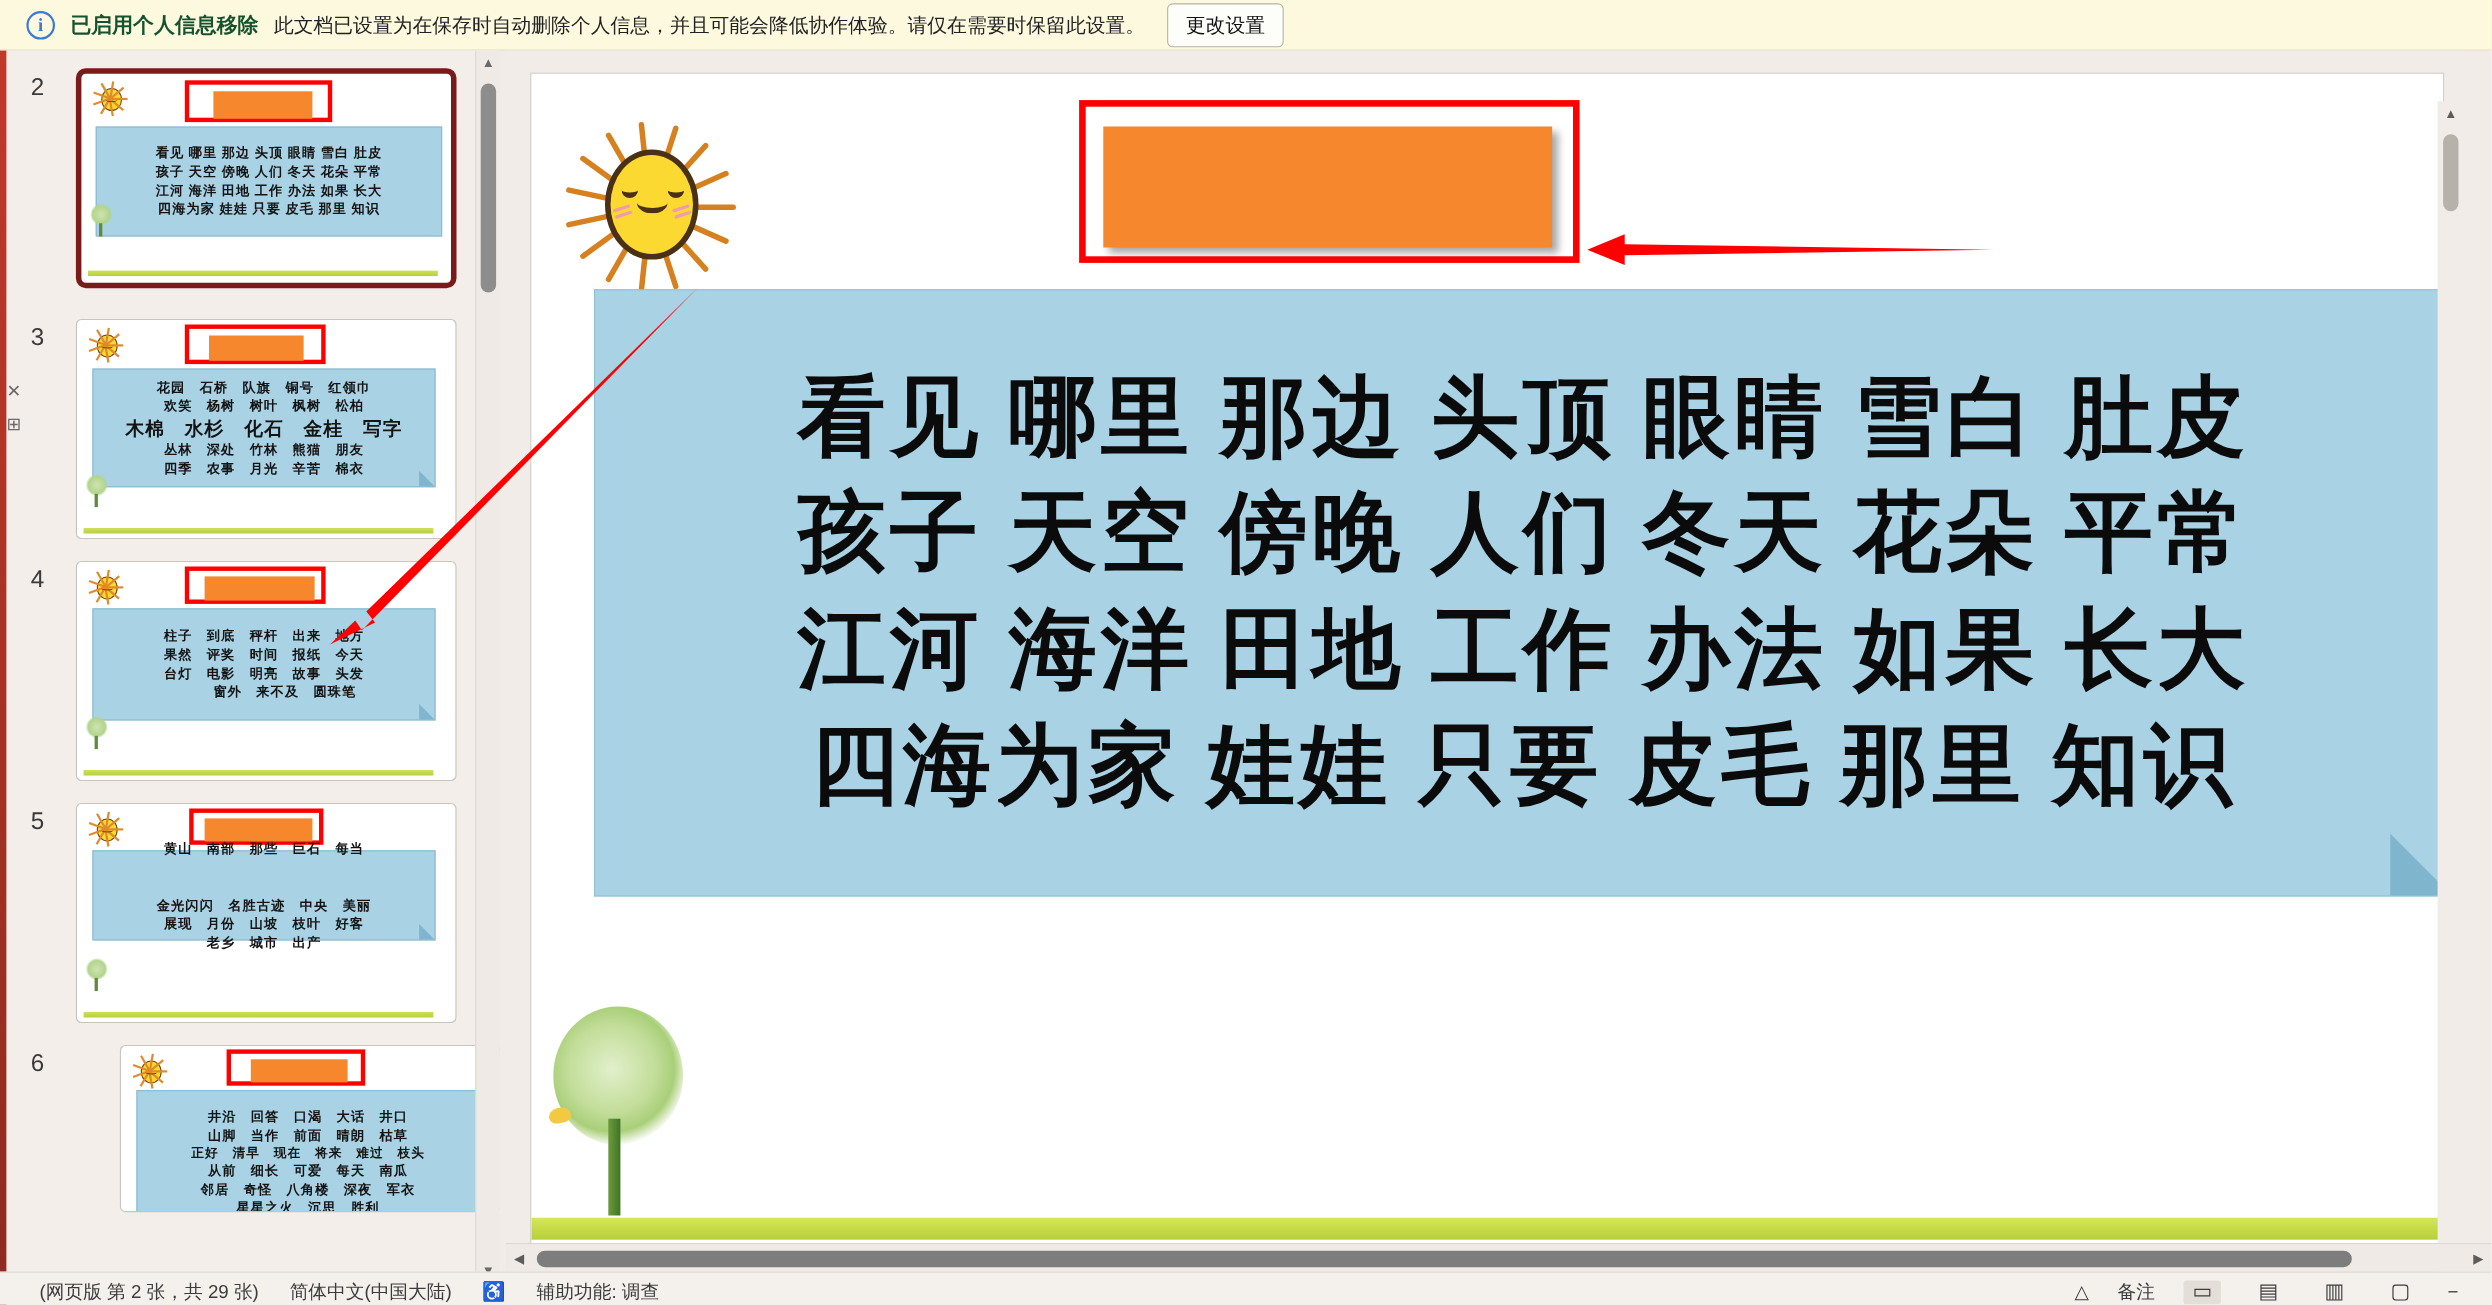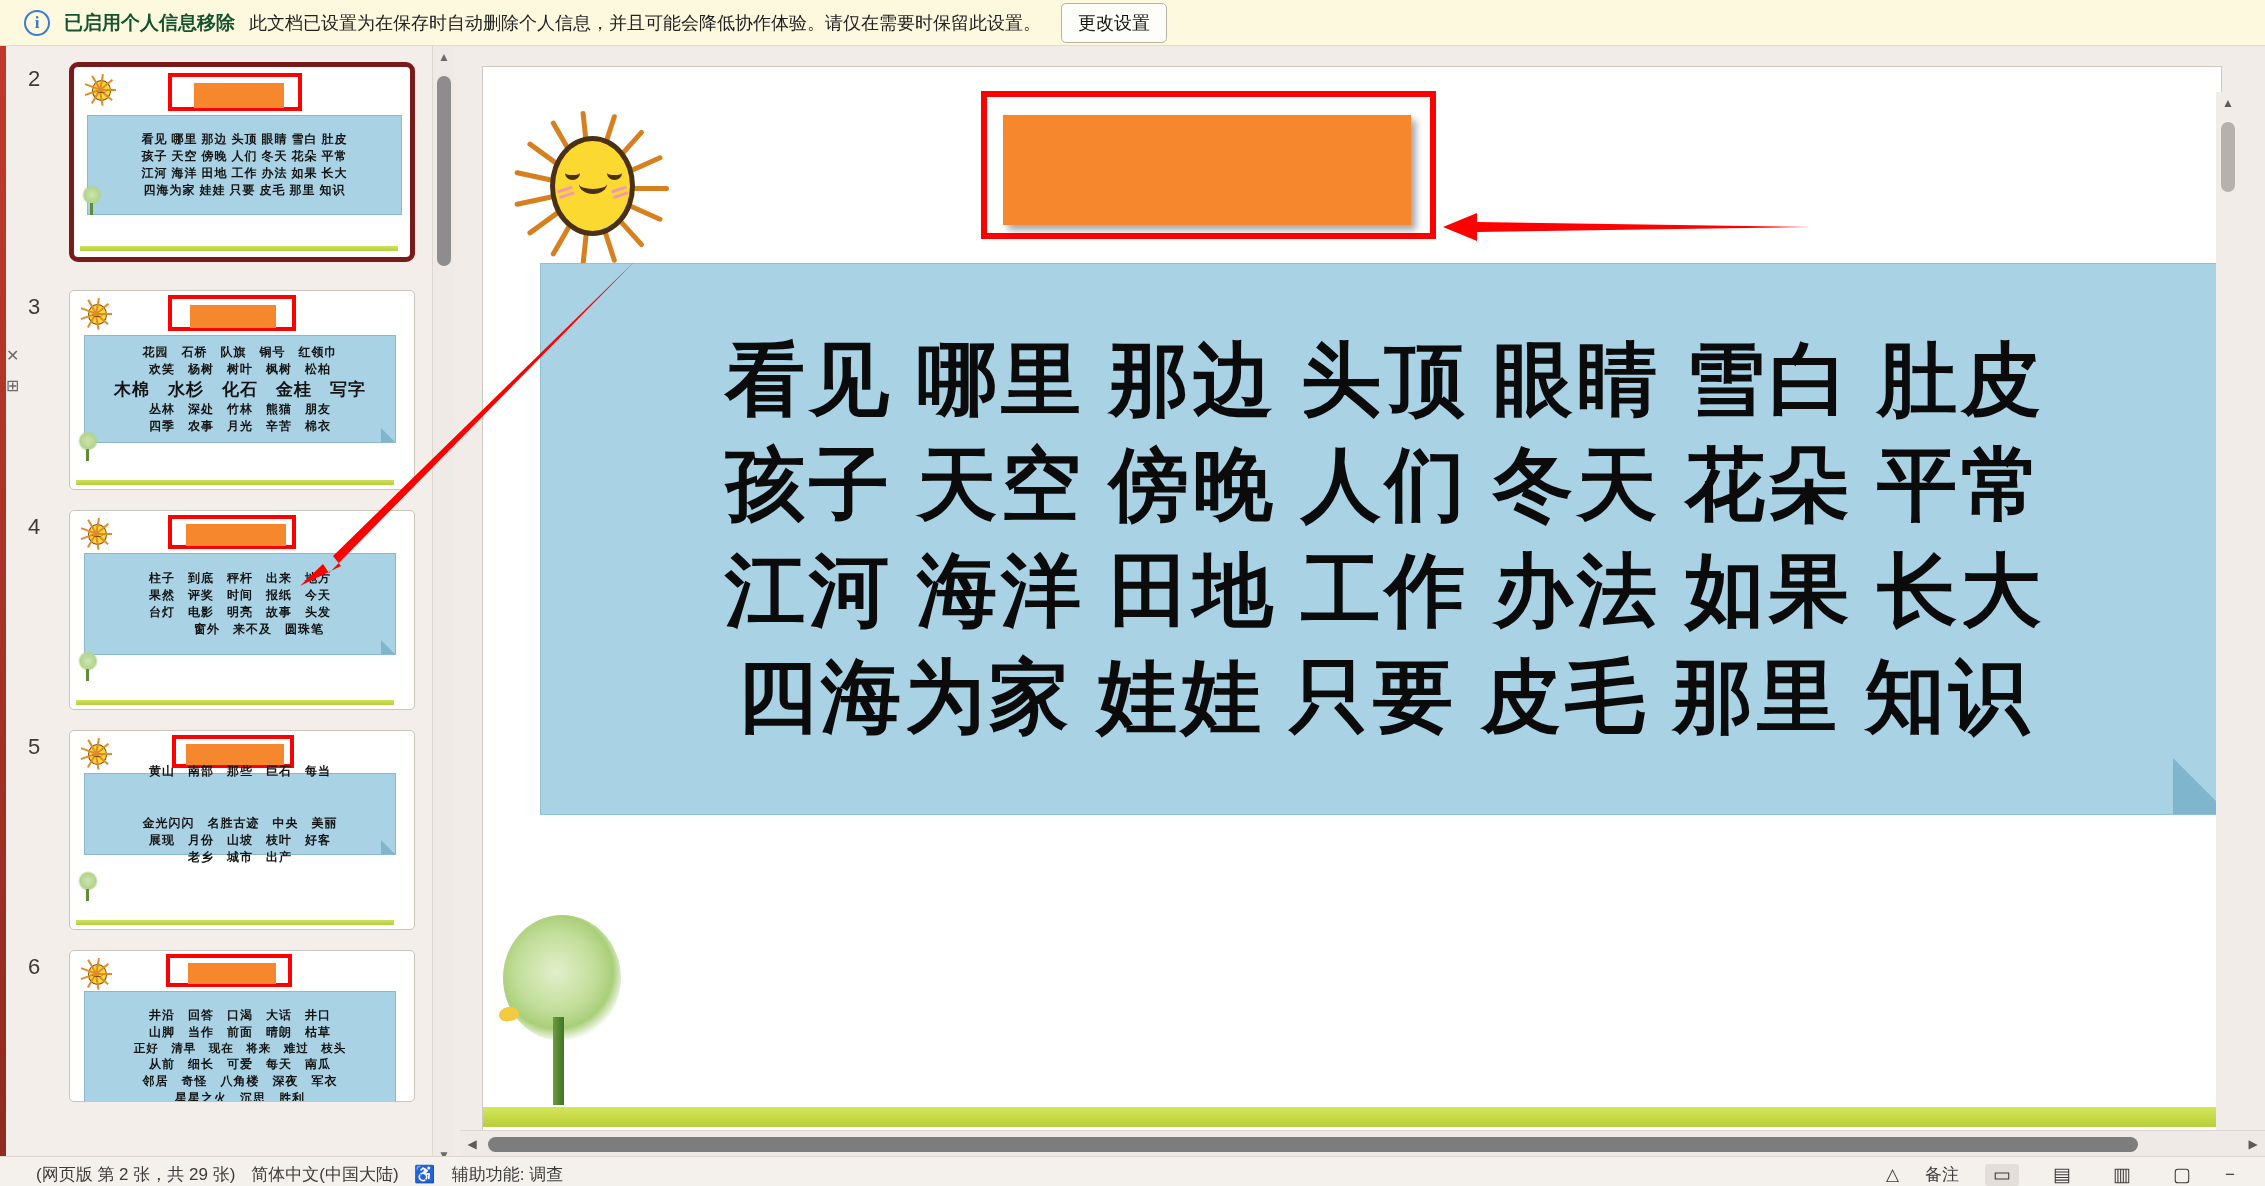--- a/index.html
+++ b/index.html
@@ -348,21 +348,21 @@
   #status-bar {
     position: absolute; left: 0; bottom: 0;
     width: 2265px; height: 30px;
     background: #f4f0ec;
     border-top: 1px solid #dcd6d0;
     display: flex; align-items: flex-start;
     overflow: hidden;
   }
   #status-left {
     position: absolute; left: 36px; top: 6px;
-    display: flex; align-items: center; gap: 16px;
+    display: flex; align-items: center; gap: 28px;
     font-size: 17px; color: #3c3c3c; white-space: nowrap;
   }
   #status-right {
     position: absolute; right: 30px; top: 6px;
     display: flex; align-items: center; gap: 26px;
     font-size: 17px; color: #3c3c3c; white-space: nowrap;
   }
   .view-btn {
     width: 34px; height: 22px;
     display: flex; align-items: center; justify-content: center;
@@ -518,21 +518,21 @@
       <div class="mini-tree" style="left:4px;top:140px;">
         <div class="crown"></div>
           <div class="trunk"></div>
       </div>
       <div class="mini-grass" style="left:6px;bottom:4px;width:318px;"></div>
     </div>
   </div>
 
   <div class="thumb-row" style="top:904px;">
     <div class="thumb-num">6</div>
-    <div class="slide-card" style="height:152px;">
+    <div class="slide-card" style="height:152px;margin-left:40px;">
       <div class="mini-sun">
         <div class="body"></div>
         <div class="ray" style="transform:rotate(0deg)"></div>
         <div class="ray" style="transform:rotate(40deg)"></div>
         <div class="ray" style="transform:rotate(80deg)"></div>
         <div class="ray" style="transform:rotate(120deg)"></div>
         <div class="ray" style="transform:rotate(160deg)"></div>
         <div class="ray" style="transform:rotate(200deg)"></div>
         <div class="ray" style="transform:rotate(240deg)"></div>
         <div class="ray" style="transform:rotate(280deg)"></div>

